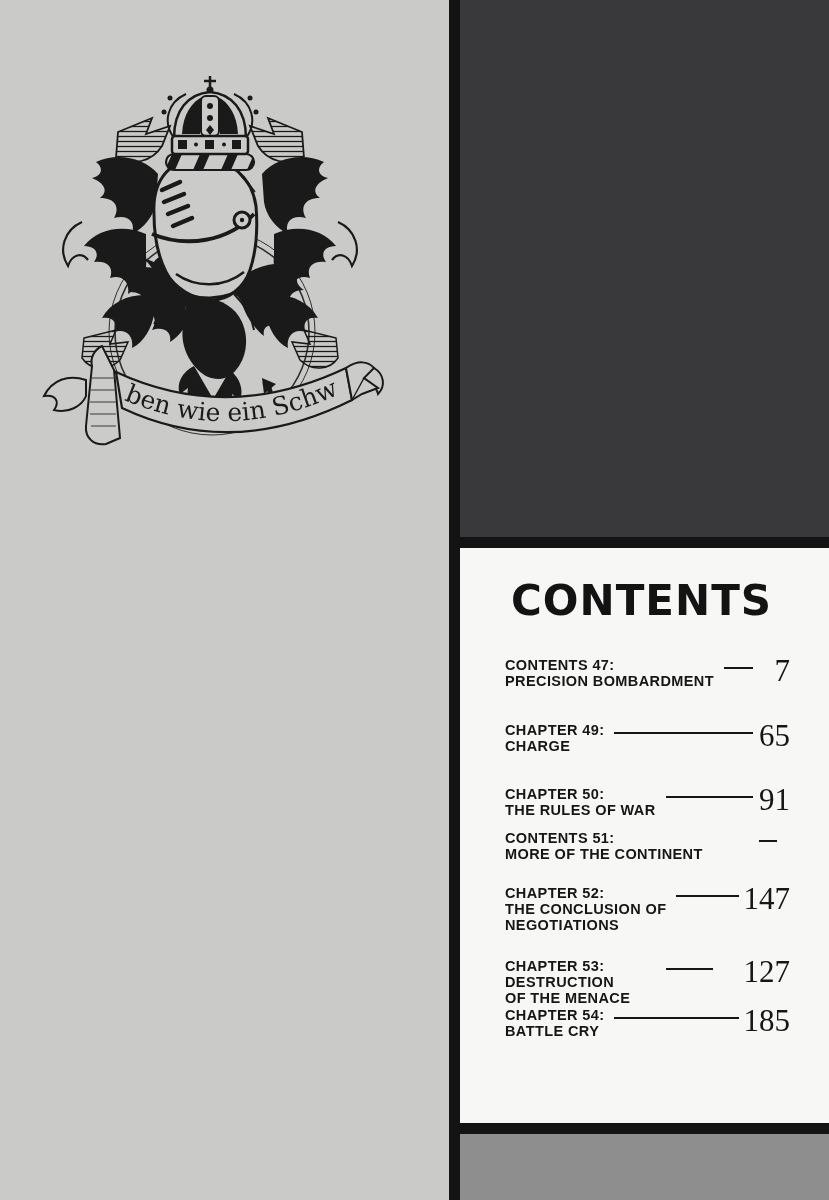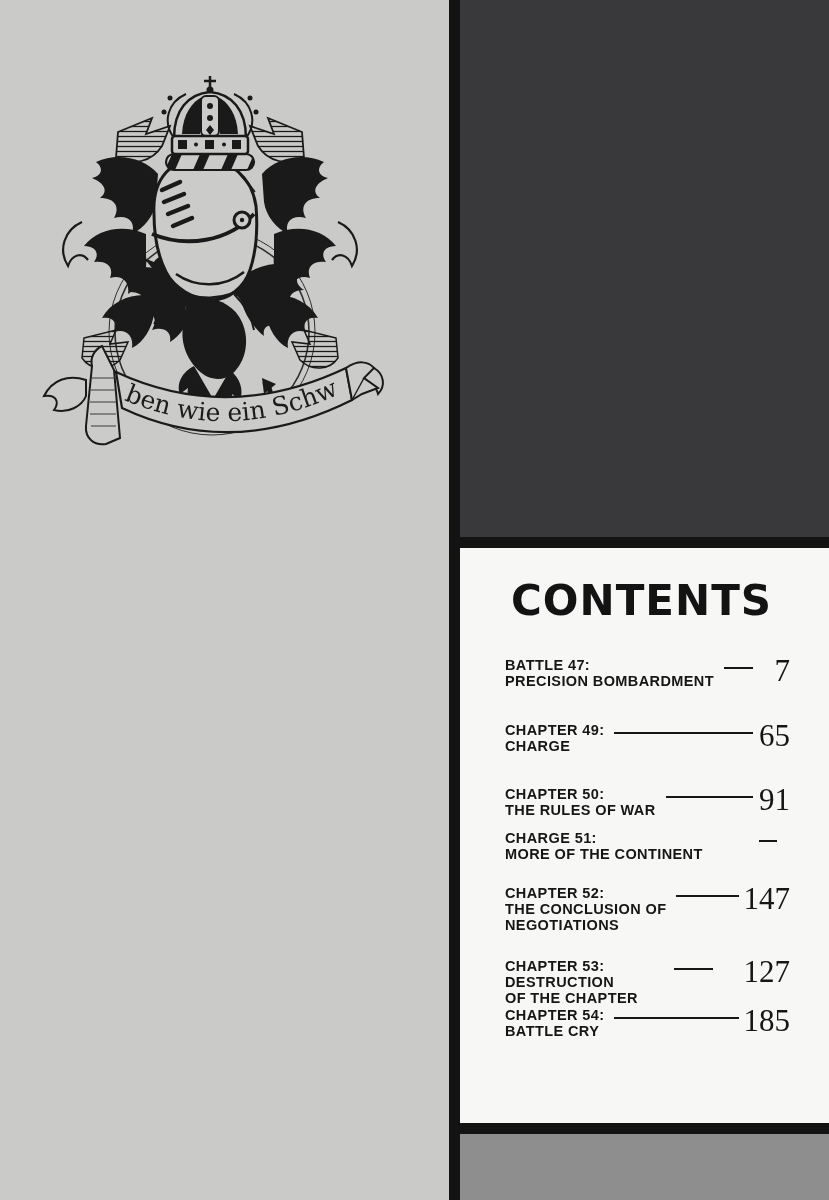--- a/index.html
+++ b/index.html
@@ -171,21 +171,21 @@
 
   <div class="right-col">
     <div class="dark-panel"></div>
     <div class="hdiv"></div>
 
     <div class="white-panel">
       <h1 class="contents-title">CONTENTS</h1>
       <div class="toc-list">
   <div class="toc-entry">
     <div class="entry-text">
-      <div>BATTLE 47:</div>
+      <div>CONTENTS 47:</div>
     <div>PRECISION BOMBARDMENT</div>
             </div>
     <div class="leader-line"></div>
     <div class="page-num">7</div>
   </div>
 
 
   <div class="toc-entry">
     <div class="entry-text">
       <div>CHAPTER 49:</div>
@@ -199,42 +199,42 @@
     <div class="entry-text">
       <div>CHAPTER 50:</div>
     <div>THE RULES OF WAR</div>
             </div>
     <div class="leader-line"></div>
     <div class="page-num">91</div>
   </div>
 
   <div class="toc-entry">
     <div class="entry-text">
-      <div>CHARGE 51:</div>
+      <div>CONTENTS 51:</div>
     <div>MORE OF THE CONTINENT</div>
             </div>
     <div class="leader-line"></div>
     <div class="page-num">123</div>
   </div>
 
   <div class="toc-entry">
     <div class="entry-text">
       <div>CHAPTER 52:</div>
     <div>THE CONCLUSION OF</div>
               <div>NEGOTIATIONS</div>
             </div>
     <div class="leader-line"></div>
     <div class="page-num">147</div>
   </div>
 
   <div class="toc-entry">
     <div class="entry-text">
       <div>CHAPTER 53:</div>
     <div>DESTRUCTION</div>
-              <div>OF THE CHAPTER</div>
+              <div>OF THE MENACE</div>
             </div>
     <div class="leader-line"></div>
     <div class="page-num">127</div>
   </div>
 
   <div class="toc-entry">
     <div class="entry-text">
       <div>CHAPTER 54:</div>
     <div>BATTLE CRY</div>
             </div>

